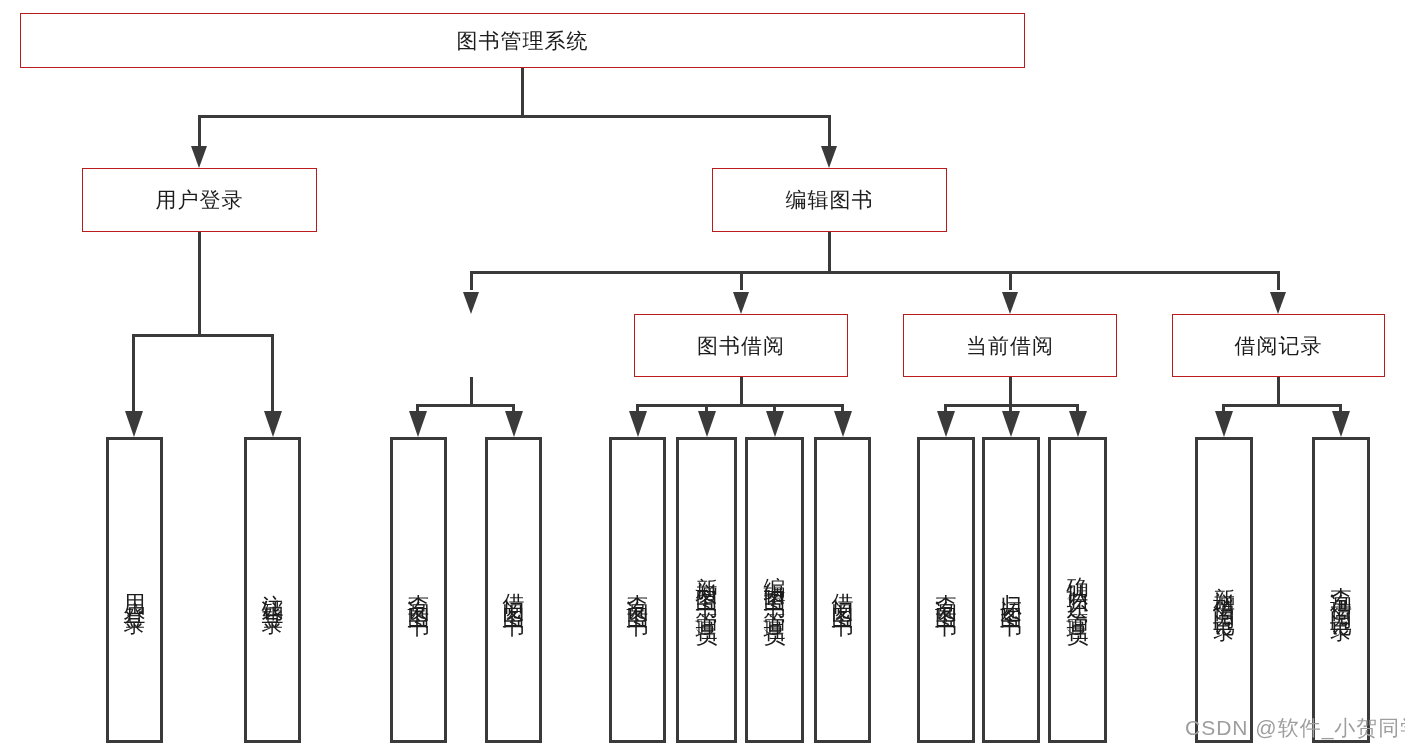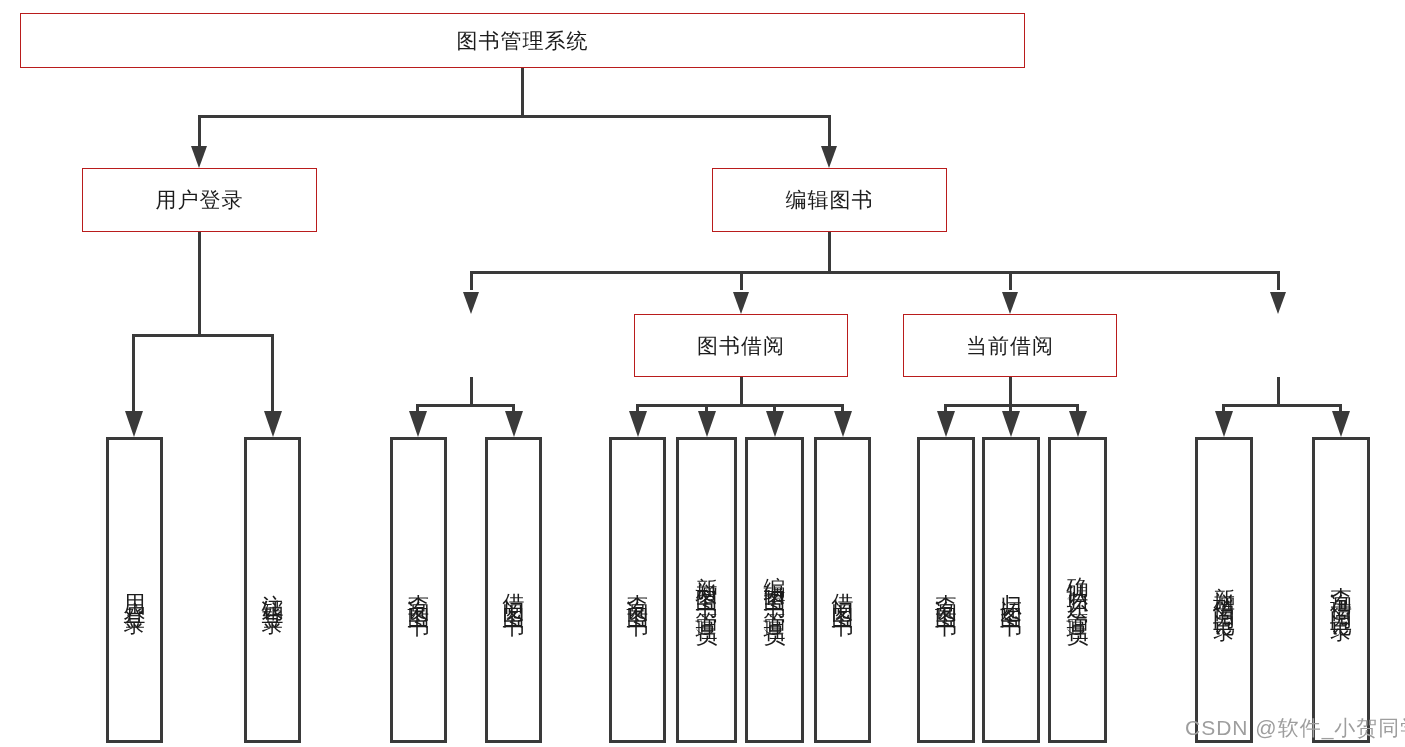--- a/index.html
+++ b/index.html
@@ -72,20 +72,23 @@
   <div class="vline" style="left:1009px;top:271px;width:3px;height:19px;"></div>
   <div class="arrow sm" style="left:1002px;top:292px;"></div>
   <div class="vline" style="left:1277px;top:271px;width:3px;height:19px;"></div>
   <div class="arrow sm" style="left:1270px;top:292px;"></div>
 
   <div class="box" style="left:634px;top:314px;width:214px;height:63px;">
     <span>图书借阅</span>
   </div>
   <div class="box" style="left:903px;top:314px;width:214px;height:63px;">
     <span>当前借阅</span>
+  </div>
+  <div class="box" style="left:1172px;top:314px;width:213px;height:63px;">
+    <span>借阅记录</span>
   </div>
 
   <div class="vline" style="left:470px;top:377px;width:3px;height:29px;"></div>
   <div class="hline" style="left:416px;top:404px;width:99px;height:3px;"></div>
   <div class="vline" style="left:416px;top:404px;width:3px;height:9px;"></div>
   <div class="arrow" style="left:409px;top:411px;"></div>
   <div class="vline" style="left:512px;top:404px;width:3px;height:9px;"></div>
   <div class="arrow" style="left:505px;top:411px;"></div>
 
   <div class="vline" style="left:740px;top:377px;width:3px;height:29px;"></div>

